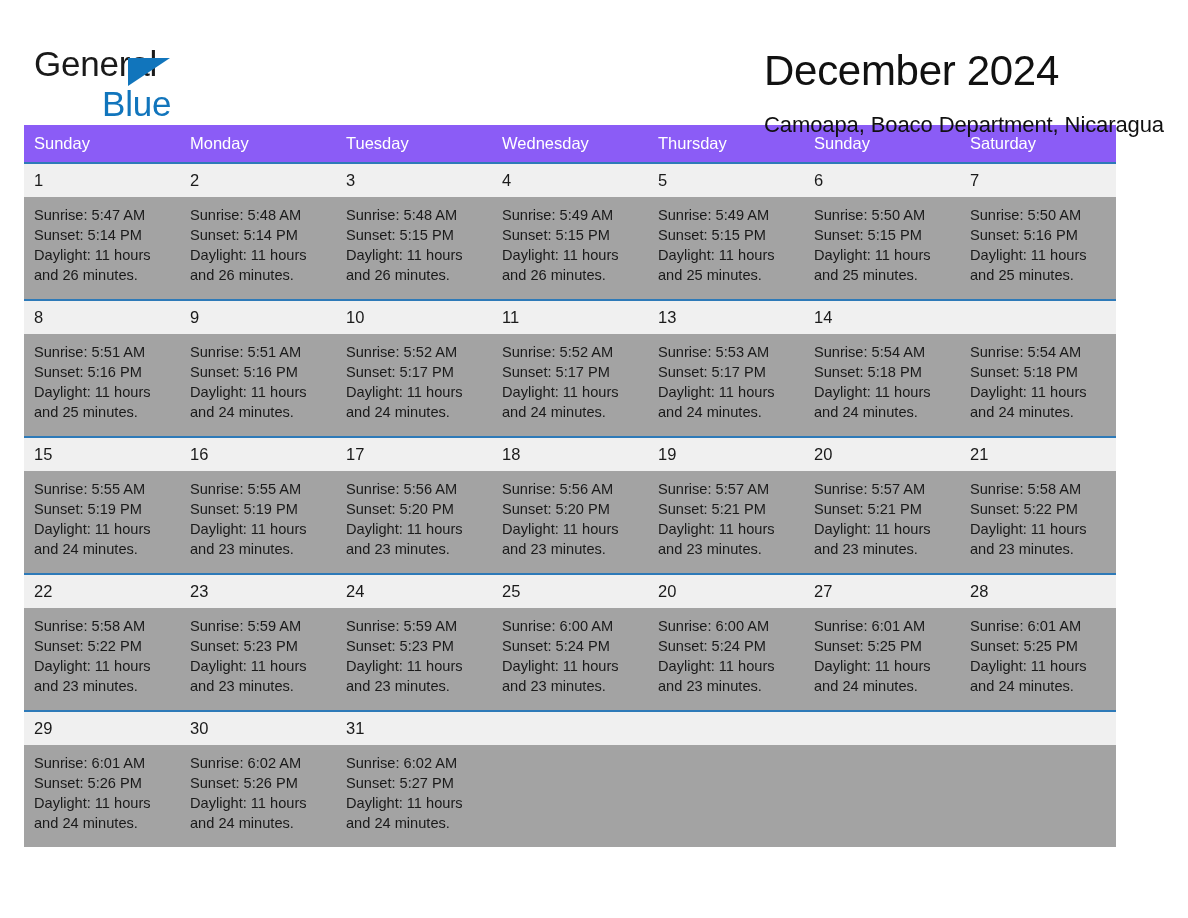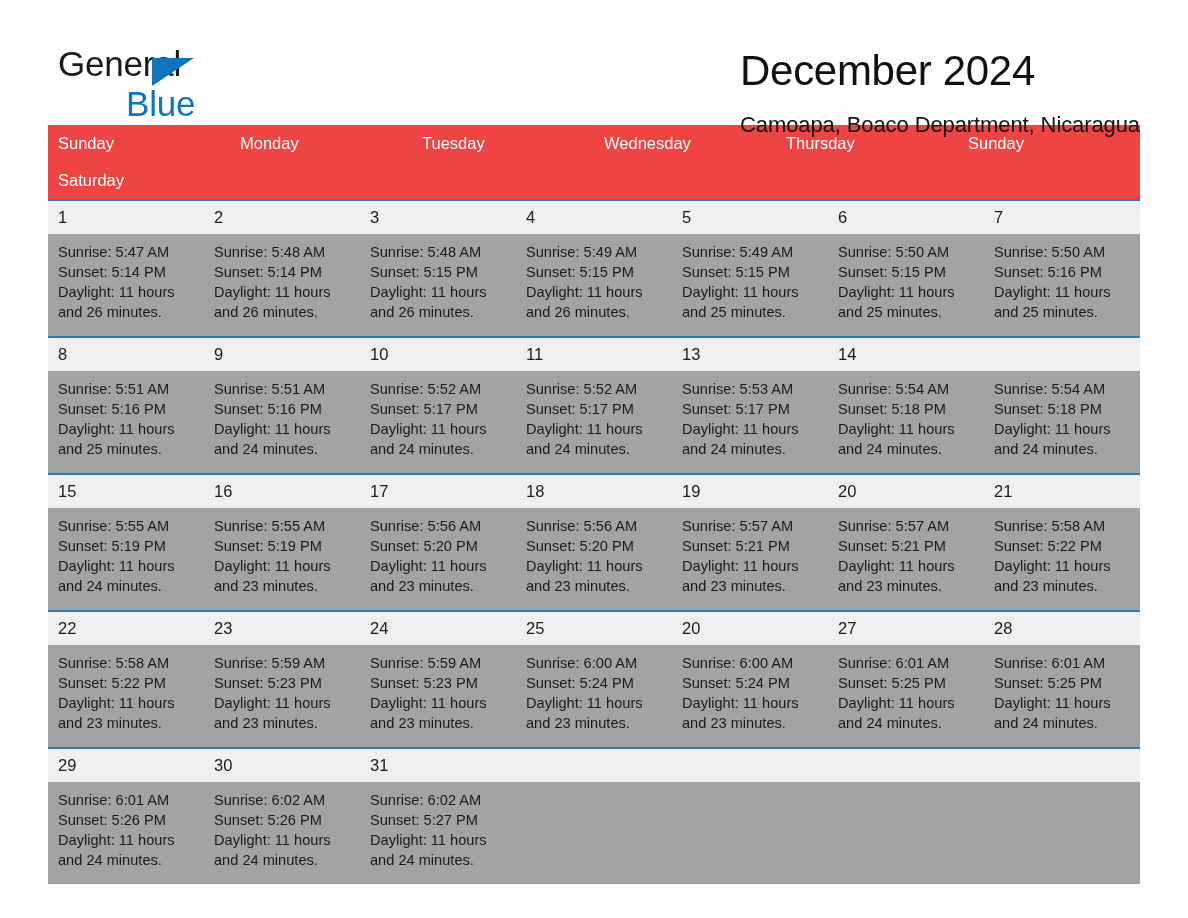--- a/index.html
+++ b/index.html
@@ -12,21 +12,21 @@
     width: 1188px;
     height: 918px;
     font-family: "Liberation Sans", sans-serif;
     color: #1a1a1a;
     overflow: hidden;
   }
   .page {
     position: relative;
     width: 1188px;
     height: 918px;
-    padding: 0 48px;
+    padding: 0 24px;
   }
 
   
   .masthead {
     display: flex;
     align-items: flex-start;
     justify-content: space-between;
     padding-top: 44px;
     height: 92px;
   }
@@ -84,22 +84,22 @@
     letter-spacing: -0.1px;
   }
 
   
   .calendar {
     width: 1092px;
     margin-top: 16px;
   }
   .weekday-row {
     display: grid;
-    grid-template-columns: repeat(6, 1fr);
-    background: #ef4444;
+    grid-template-columns: repeat(7, 1fr);
+    background: #8b5cf6;
     margin-top: 33px;
   }
   .weekday {
     color: #ffffff;
     font-size: 16.5px;
     line-height: 20px;
     padding: 8px 0 9px 10px;
   }
   .week {
     border-top: 2px solid #2e7ab8;

